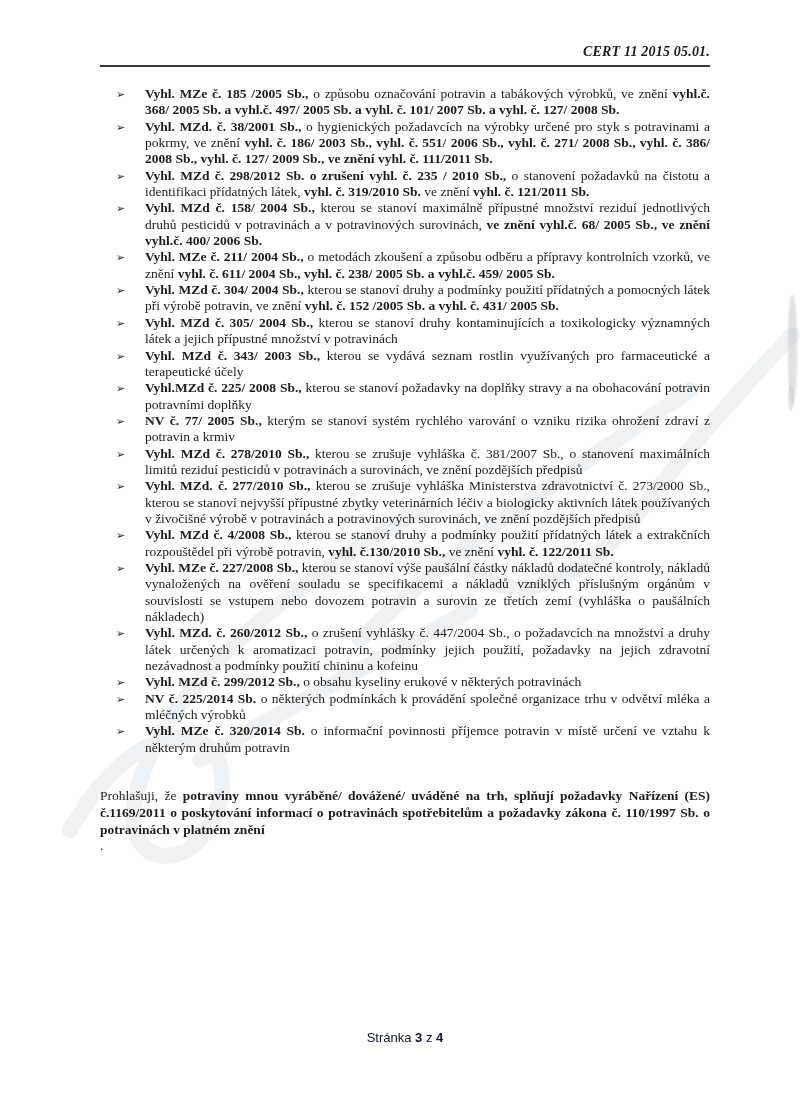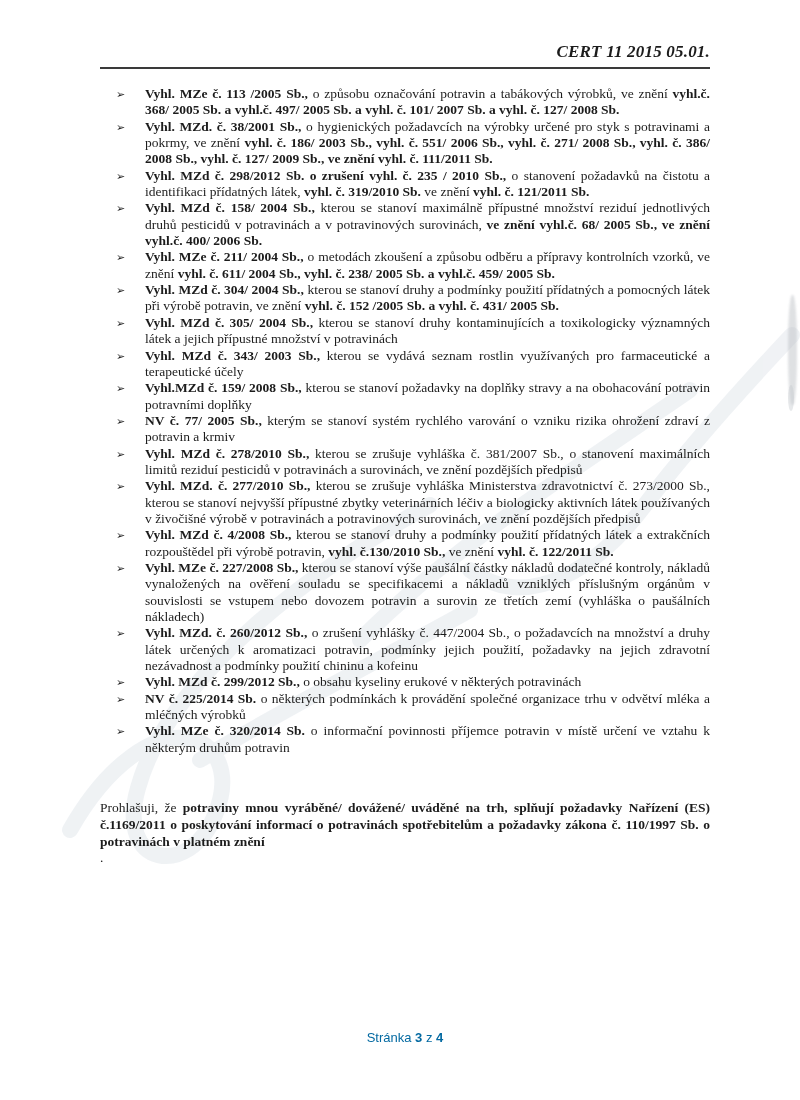--- a/index.html
+++ b/index.html
@@ -25,56 +25,56 @@
     position:absolute;right:6px;top:385px;width:6px;height:26px;
     background:#c4c8cc;opacity:.4;border-radius:50%;
   }
   .header-band{
     position:absolute;left:100px;top:42px;width:610px;
     border-bottom:2px solid #3a3a3a;
     padding-bottom:5px;
     text-align:right;
   }
   .doc-code{
-    font-style:italic;font-weight:bold;font-size:17px;
+    font-style:italic;font-weight:bold;font-size:14px;
     letter-spacing:.2px;
   }
   .content{
     position:absolute;left:100px;top:86px;width:610px;
   }
   .list{margin:0;padding:0;}
   .list-item{
     position:relative;
     padding-left:45px;
     font-size:13.5px;
     line-height:16.35px;
     text-align:justify;
   }
   .bullet{
     position:absolute;left:16px;top:1px;
     font-family:"DejaVu Sans", sans-serif;
     font-size:11px;
     line-height:16px;
   }
   .bold{font-weight:bold;}
-  .paragraphs{margin-top:44px;}
+  .paragraphs{margin-top:32px;}
   .body-paragraph{
     margin:0 0 0 0;
     font-size:13.5px;
     line-height:16.8px;
     text-align:justify;
   }
   .body-paragraph + .body-paragraph{margin-top:22px;}
   .body-paragraph.dot{margin-top:0;}
   .footer{
     position:absolute;left:100px;top:1030px;width:610px;
     text-align:center;
     font-family:"Liberation Sans", sans-serif;
     font-size:13px;
-    color:#0369a1;
+    color:#0f172a;
   }
 </style>
 </head>
 <body>
 
 <div class="page">
 
   <svg class="watermark" viewBox="0 0 800 1100" xmlns="http://www.w3.org/2000/svg">
     <g stroke="#9fb0c0" stroke-width="16" fill="none" opacity="0.16" stroke-linecap="round">
       <path d="M 70 830 C 150 690, 250 730, 215 815 C 190 878, 115 868, 138 788 C 170 672, 320 565, 430 505"></path>
@@ -86,29 +86,29 @@
 
   <div class="scan-mark"></div>
   <div class="scan-mark2"></div>
 
   <div class="header-band">
     <span class="doc-code">CERT 11 2015 05.01.</span>
   </div>
 
   <div class="content">
     <div class="list">
-        <div class="list-item"><span class="bullet">➢</span><span class="bold">Vyhl. MZe č. 113 /2005 Sb.,</span><span> o způsobu označování potravin a tabákových výrobků, ve znění </span><span class="bold">vyhl.č. 368/ 2005 Sb. a vyhl.č. 497/ 2005 Sb. a vyhl. č. 101/ 2007 Sb. a vyhl. č. 127/ 2008 Sb.</span></div>
+        <div class="list-item"><span class="bullet">➢</span><span class="bold">Vyhl. MZe č. 185 /2005 Sb.,</span><span> o způsobu označování potravin a tabákových výrobků, ve znění </span><span class="bold">vyhl.č. 368/ 2005 Sb. a vyhl.č. 497/ 2005 Sb. a vyhl. č. 101/ 2007 Sb. a vyhl. č. 127/ 2008 Sb.</span></div>
         <div class="list-item"><span class="bullet">➢</span><span class="bold">Vyhl. MZd. č. 38/2001 Sb.,</span><span> o hygienických požadavcích na výrobky určené pro styk s potravinami a pokrmy, ve znění </span><span class="bold">vyhl. č. 186/ 2003 Sb., vyhl. č. 551/ 2006 Sb., vyhl. č. 271/ 2008 Sb., vyhl. č. 386/ 2008 Sb., vyhl. č. 127/ 2009 Sb., ve znění vyhl. č. 111/2011 Sb.</span></div>
         <div class="list-item"><span class="bullet">➢</span><span class="bold">Vyhl. MZd č. 298/2012 Sb. o zrušení vyhl. č. 235 / 2010 Sb.,</span><span> o stanovení požadavků na čistotu a identifikaci přídatných látek, </span><span class="bold">vyhl. č. 319/2010 Sb.</span><span> ve znění </span><span class="bold">vyhl. č. 121/2011 Sb.</span></div>
         <div class="list-item"><span class="bullet">➢</span><span class="bold">Vyhl. MZd č. 158/ 2004 Sb.,</span><span> kterou se stanoví maximálně přípustné množství reziduí jednotlivých druhů pesticidů v potravinách a v potravinových surovinách, </span><span class="bold">ve znění vyhl.č. 68/ 2005 Sb., ve znění vyhl.č. 400/ 2006 Sb.</span></div>
         <div class="list-item"><span class="bullet">➢</span><span class="bold">Vyhl. MZe č. 211/ 2004 Sb.,</span><span> o metodách zkoušení a způsobu odběru a přípravy kontrolních vzorků, ve znění </span><span class="bold">vyhl. č. 611/ 2004 Sb., vyhl. č. 238/ 2005 Sb. a vyhl.č. 459/ 2005 Sb.</span></div>
         <div class="list-item"><span class="bullet">➢</span><span class="bold">Vyhl. MZd č. 304/ 2004 Sb.,</span><span> kterou se stanoví druhy a podmínky použití přídatných a pomocných látek při výrobě potravin, ve znění </span><span class="bold">vyhl. č. 152 /2005 Sb. a vyhl. č. 431/ 2005 Sb.</span></div>
         <div class="list-item"><span class="bullet">➢</span><span class="bold">Vyhl. MZd č. 305/ 2004 Sb.,</span><span> kterou se stanoví druhy kontaminujících a toxikologicky významných látek a jejich přípustné množství v potravinách</span></div>
         <div class="list-item"><span class="bullet">➢</span><span class="bold">Vyhl. MZd č. 343/ 2003 Sb.,</span><span> kterou se vydává seznam rostlin využívaných pro farmaceutické a terapeutické účely</span></div>
-        <div class="list-item"><span class="bullet">➢</span><span class="bold">Vyhl.MZd č. 159/ 2008 Sb.,</span><span> kterou se stanoví požadavky na doplňky stravy a na obohacování potravin potravními doplňky</span></div>
+        <div class="list-item"><span class="bullet">➢</span><span class="bold">Vyhl.MZd č. 225/ 2008 Sb.,</span><span> kterou se stanoví požadavky na doplňky stravy a na obohacování potravin potravními doplňky</span></div>
         <div class="list-item"><span class="bullet">➢</span><span class="bold">NV č. 77/ 2005 Sb.,</span><span> kterým se stanoví systém rychlého varování o vzniku rizika ohrožení zdraví z potravin a krmiv</span></div>
         <div class="list-item"><span class="bullet">➢</span><span class="bold">Vyhl. MZd č. 278/2010 Sb.,</span><span> kterou se zrušuje vyhláška č. 381/2007 Sb., o stanovení maximálních limitů reziduí pesticidů v potravinách a surovinách, ve znění pozdějších předpisů</span></div>
         <div class="list-item"><span class="bullet">➢</span><span class="bold">Vyhl. MZd. č. 277/2010 Sb.,</span><span> kterou se zrušuje vyhláška Ministerstva zdravotnictví č. 273/2000 Sb., kterou se stanoví nejvyšší přípustné zbytky veterinárních léčiv a biologicky aktivních látek používaných v živočišné výrobě v potravinách a potravinových surovinách, ve znění pozdějších předpisů</span></div>
         <div class="list-item"><span class="bullet">➢</span><span class="bold">Vyhl. MZd č. 4/2008 Sb.,</span><span> kterou se stanoví druhy a podmínky použití přídatných látek a extrakčních rozpouštědel při výrobě potravin, </span><span class="bold">vyhl. č.130/2010 Sb.,</span><span> ve znění </span><span class="bold">vyhl. č. 122/2011 Sb.</span></div>
         <div class="list-item"><span class="bullet">➢</span><span class="bold">Vyhl. MZe č. 227/2008 Sb.,</span><span> kterou se stanoví výše paušální částky nákladů dodatečné kontroly, nákladů vynaložených na ověření souladu se specifikacemi a nákladů vzniklých příslušným orgánům v souvislosti se vstupem nebo dovozem potravin a surovin ze třetích zemí (vyhláška o paušálních nákladech)</span></div>
         <div class="list-item"><span class="bullet">➢</span><span class="bold">Vyhl. MZd. č. 260/2012 Sb.,</span><span> o zrušení vyhlášky č. 447/2004 Sb., o požadavcích na množství a druhy látek určených k aromatizaci potravin, podmínky jejich použití, požadavky na jejich zdravotní nezávadnost a podmínky použití chininu a kofeinu</span></div>
         <div class="list-item"><span class="bullet">➢</span><span class="bold">Vyhl. MZd č. 299/2012 Sb.,</span><span> o obsahu kyseliny erukové v některých potravinách</span></div>
         <div class="list-item"><span class="bullet">➢</span><span class="bold">NV č. 225/2014 Sb.</span><span> o některých podmínkách k provádění společné organizace trhu v odvětví mléka a mléčných výrobků</span></div>
         <div class="list-item"><span class="bullet">➢</span><span class="bold">Vyhl. MZe č. 320/2014 Sb.</span><span> o informační povinnosti příjemce potravin v místě určení ve vztahu k některým druhům potravin</span></div>
       </div>

